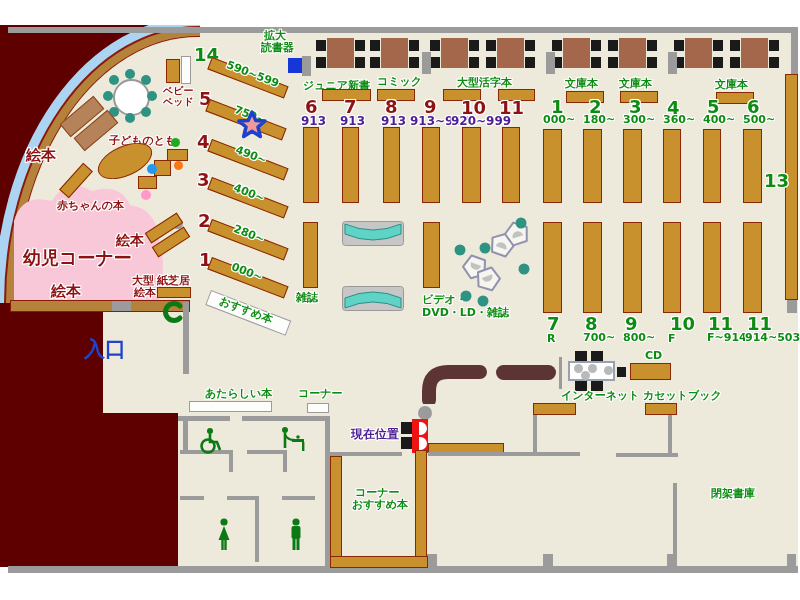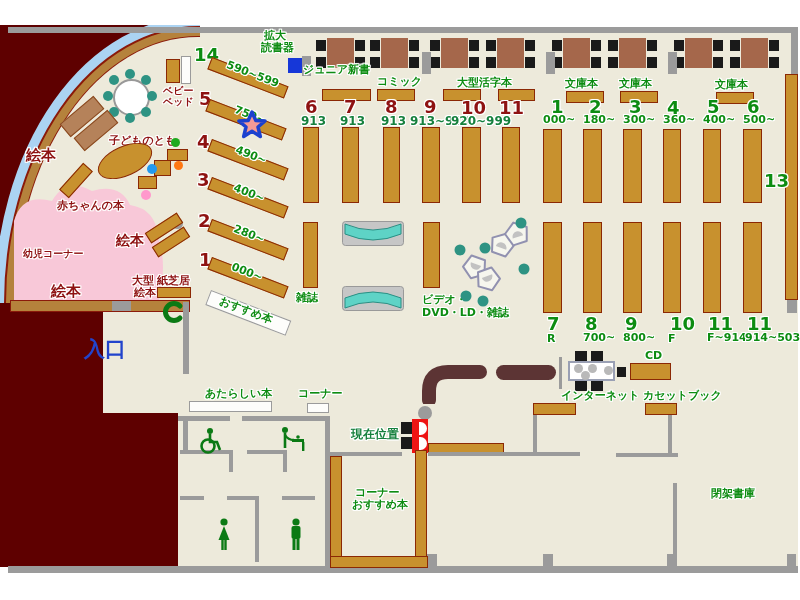--- a/index.html
+++ b/index.html
@@ -8,21 +8,21 @@
   .a{position:absolute}
   .floor{position:absolute;background:#edeadb}
   .wall{position:absolute;background:#9b9b9b}
   .shelf{position:absolute;background:#c8912e;border:1px solid #8b2804;box-sizing:border-box}
   .wshelf{position:absolute;background:#fdfdfb;border:1px solid #9b9b9b;box-sizing:border-box}
   .maroon{position:absolute;background:#5e0000}
   .lbl{position:absolute;font-weight:bold;white-space:nowrap;line-height:1;
        text-shadow:-1px 0 #fff,1px 0 #fff,0 -1px #fff,0 1px #fff,-1px -1px #fff,1px 1px #fff,-1px 1px #fff,1px -1px #fff}
   .g{color:#0d8c12}
   .dr{color:#8e1212}
-  .rd{color:#15803d}
+  .rd{color:#4c1d95}
   .bl{color:#2244cc;text-shadow:none}
   .num{font-size:18px}
   .rng{font-size:11px}
   .sm{font-size:11px}
   .tbl{position:absolute;width:27px;height:30px;background:#a5674b}
   .chair{position:absolute;width:10px;height:11px;background:#1a1a1a}
   .dot{position:absolute;border-radius:50%}
   .teal{background:#2e9383}
   .pillar{position:absolute;background:#9b9b9b}
   .rot21{transform:rotate(21deg);transform-origin:0 0}
@@ -85,21 +85,21 @@
   <div class="dot" style="left:172px;top:218px;width:11px;height:11px;background:#9b9b9b"></div>
 
   <div class="lbl dr" style="left:26px;top:148px;font-size:15px">絵本</div>
   <div class="a" style="left:58px;top:174px;width:34px;height:11px;background:#c8912e;border:1px solid #8b2804;transform:rotate(-48deg)"></div>
   <div class="lbl dr sm" style="left:57px;top:200px">赤ちゃんの本</div>
 
   <div class="a" style="left:145px;top:222px;width:36px;height:10px;background:#c8912e;border:1px solid #8b2804;transform:rotate(-33deg)"></div>
   <div class="a" style="left:152px;top:236px;width:36px;height:10px;background:#c8912e;border:1px solid #8b2804;transform:rotate(-33deg)"></div>
   <div class="lbl dr" style="left:116px;top:233px;font-size:14px">絵本</div>
 
-  <div class="lbl dr" style="left:23px;top:249px;font-size:10px">幼児コーナー</div>
+  <div class="lbl dr" style="left:23px;top:249px;font-size:18px">幼児コーナー</div>
   <div class="lbl dr" style="left:51px;top:284px;font-size:15px">絵本</div>
 
   <div class="lbl dr sm" style="left:132px;top:275px">大型</div>
   <div class="lbl dr sm" style="left:134px;top:287px">絵本</div>
   <div class="lbl dr sm" style="left:157px;top:275px">紙芝居</div>
   <div class="shelf" style="left:157px;top:287px;width:34px;height:11px"></div>
 
   <svg class="a" style="left:162px;top:300px" width="22" height="24" viewBox="0 0 22 24">
     <path d="M18 6 A 8.5 8.5 0 1 0 18 18" fill="none" stroke="#0b7a14" stroke-width="5" stroke-linecap="round"></path>
   </svg>
@@ -197,21 +197,21 @@
     <div class="chair" style="left:0;top:4px"></div>
       <div class="chair" style="left:0;top:21px"></div>
     <div class="chair" style="left:39px;top:4px"></div>
       <div class="chair" style="left:39px;top:21px"></div>
     <div class="tbl" style="left:11px;top:2px"></div>
   </div>
   <div class="pillar" style="left:422px;top:52px;width:9px;height:22px"></div>
   <div class="pillar" style="left:546px;top:52px;width:9px;height:22px"></div>
   <div class="pillar" style="left:668px;top:52px;width:9px;height:22px"></div>
 
-  <div class="lbl g sm" style="left:303px;top:64px">ジュニア新書</div>
+  <div class="lbl g sm" style="left:303px;top:80px">ジュニア新書</div>
   <div class="lbl g sm" style="left:377px;top:76px">コミック</div>
   <div class="lbl g sm" style="left:457px;top:77px">大型活字本</div>
   <div class="lbl g sm" style="left:565px;top:78px">文庫本</div>
   <div class="lbl g sm" style="left:619px;top:78px">文庫本</div>
   <div class="lbl g sm" style="left:715px;top:79px">文庫本</div>
   <div class="shelf" style="left:322px;top:89px;width:49px;height:12px"></div>
   <div class="shelf" style="left:377px;top:89px;width:38px;height:12px"></div>
   <div class="shelf" style="left:443px;top:89px;width:38px;height:12px"></div>
   <div class="shelf" style="left:498px;top:89px;width:37px;height:12px"></div>
   <div class="shelf" style="left:566px;top:91px;width:38px;height:12px"></div>

